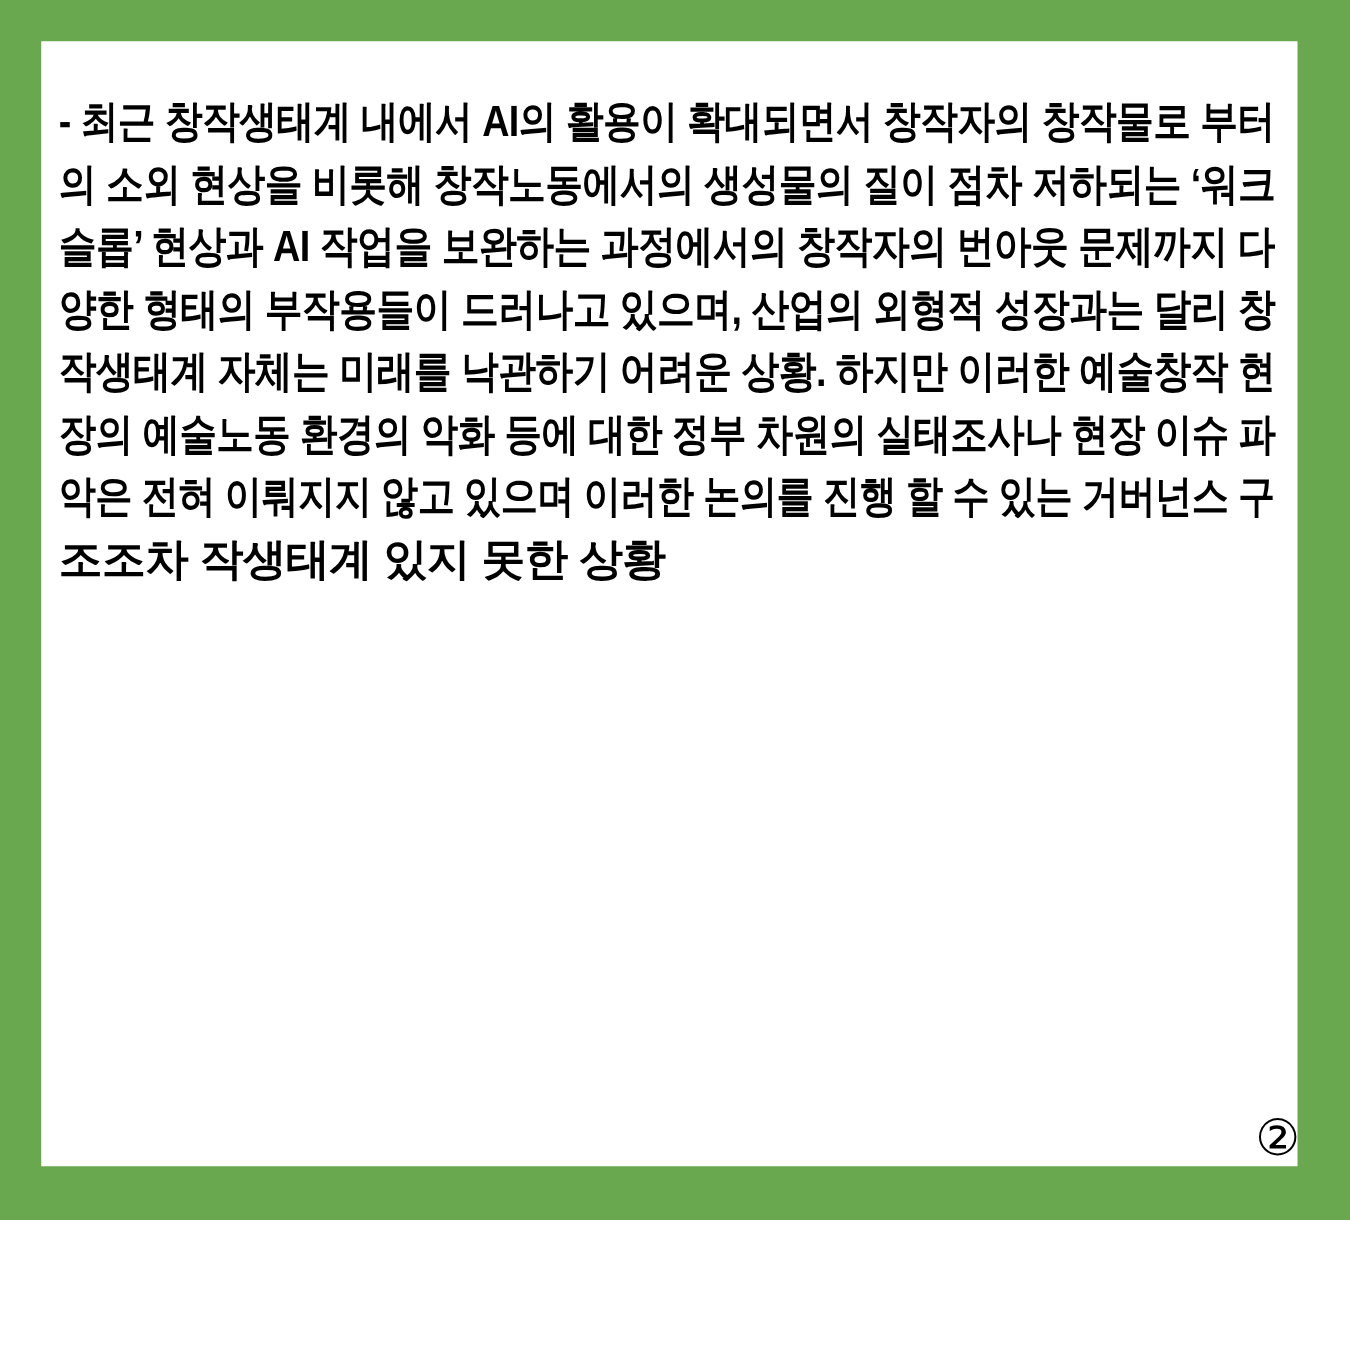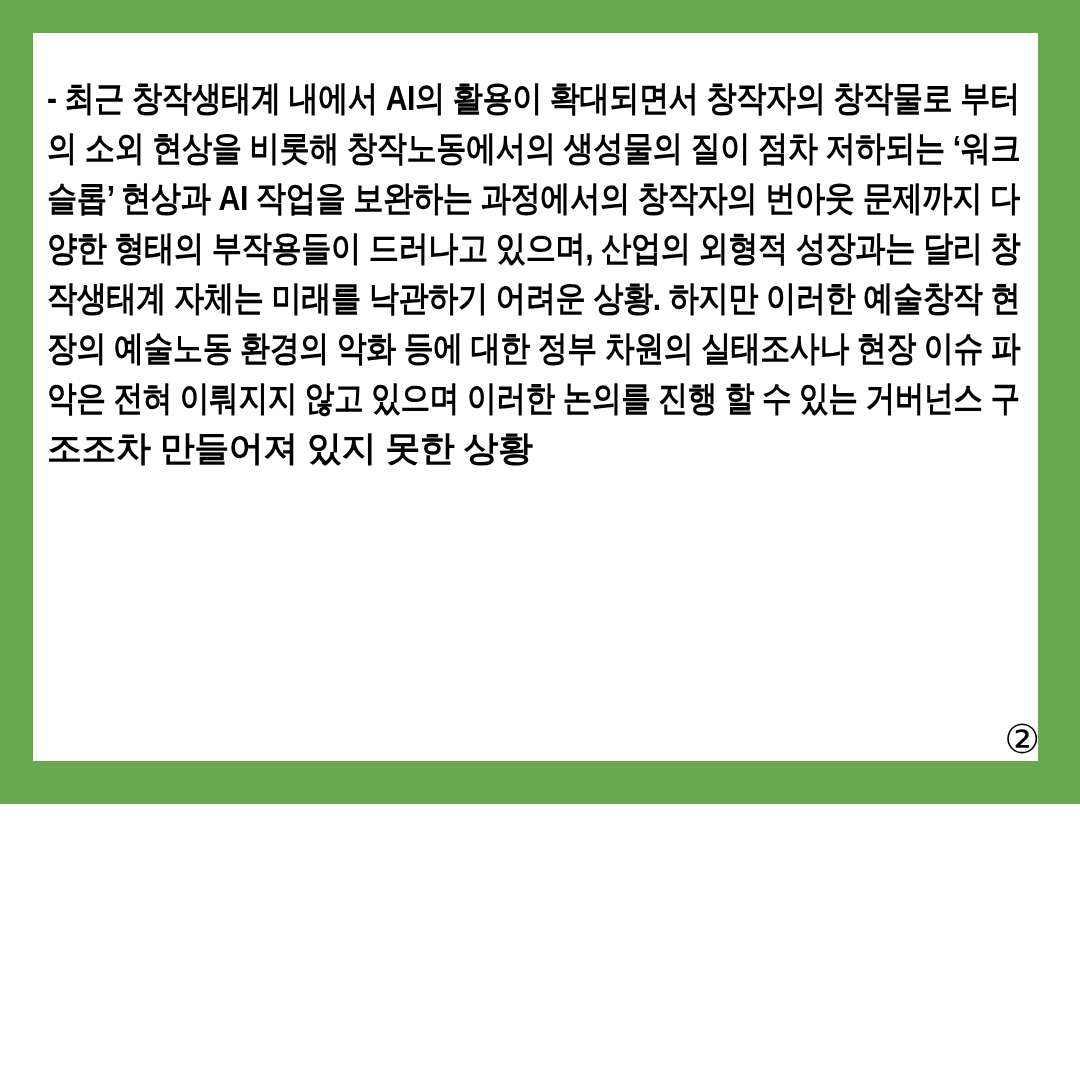--- a/index.html
+++ b/index.html
@@ -8,21 +8,21 @@
   }
   body {
     width: 1080px;
     height: 1080px;
     overflow: hidden;
     font-family: "Liberation Sans", sans-serif;
   }
   .canvas {
     position: relative;
     width: 1080px;
-    height: 804px;
+    height: 976px;
     background: #6aa84f;
   }
   .card {
     position: absolute;
     left: 33px;
     top: 33px;
     right: 42px;
     bottom: 43px;
     background: #ffffff;
   }
@@ -65,19 +65,19 @@
   <div class="card">
     <div class="text-block">
       <div class="paragraph">
           <div class="line" style="transform: scaleX(0.861825); transform-origin: left center;">- 최근 창작생태계 내에서 AI의 활용이 확대되면서 창작자의 창작물로 부터</div>
           <div class="line" style="transform: scaleX(0.863354); transform-origin: left center;">의 소외 현상을 비롯해 창작노동에서의 생성물의 질이 점차 저하되는 ‘워크</div>
           <div class="line" style="transform: scaleX(0.864889); transform-origin: left center;">슬롭’ 현상과 AI 작업을 보완하는 과정에서의 창작자의 번아웃 문제까지 다</div>
           <div class="line" style="transform: scaleX(0.863354); transform-origin: left center;">양한 형태의 부작용들이 드러나고 있으며, 산업의 외형적 성장과는 달리 창</div>
           <div class="line" style="transform: scaleX(0.863354); transform-origin: left center;">작생태계 자체는 미래를 낙관하기 어려운 상황. 하지만 이러한 예술창작 현</div>
           <div class="line" style="transform: scaleX(0.856514); transform-origin: left center;">장의 예술노동 환경의 악화 등에 대한 정부 차원의 실태조사나 현장 이슈 파</div>
           <div class="line" style="transform: scaleX(0.84904); transform-origin: left center;">악은 전혀 이뤄지지 않고 있으며 이러한 논의를 진행 할 수 있는 거버넌스 구</div>
-          <div class="line">조조차 만들어져 있지 못한 상황</div>
+          <div class="line">조조차 작생태계 있지 못한 상황</div>
         </div>
       <div class="paragraph-gap"></div>
     </div>
     <div class="page-number">②</div>
   </div>
 </div>
 
 </body></html>

